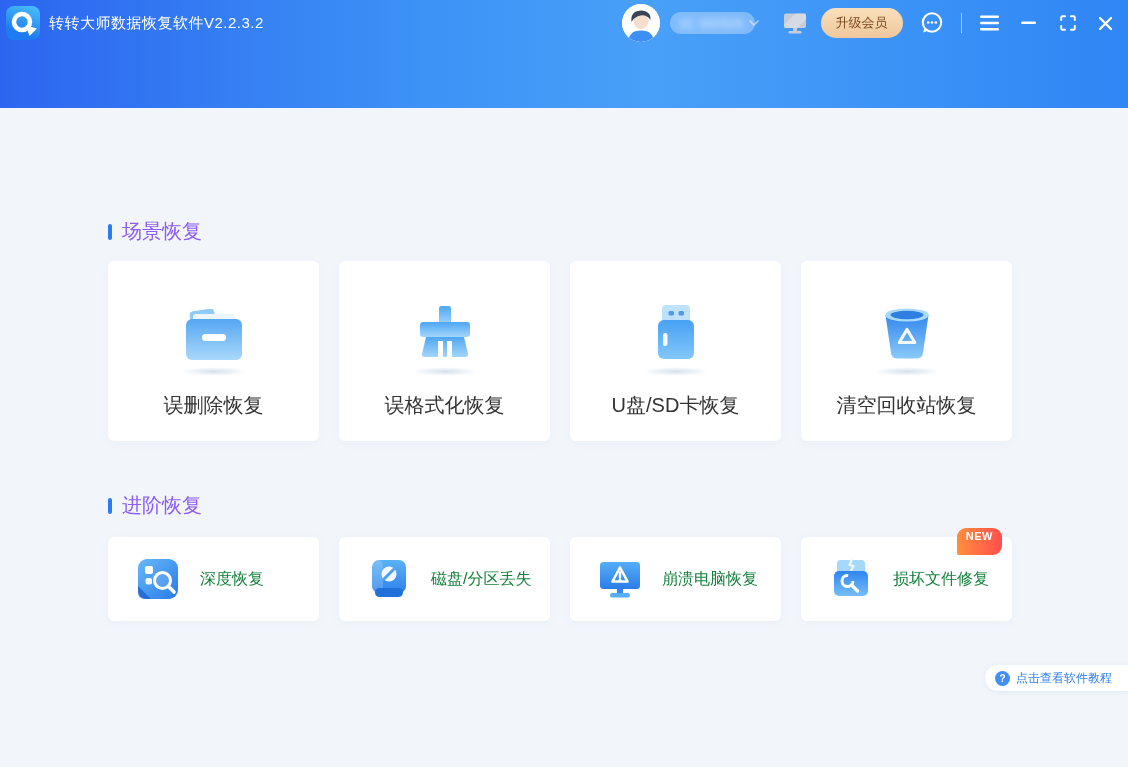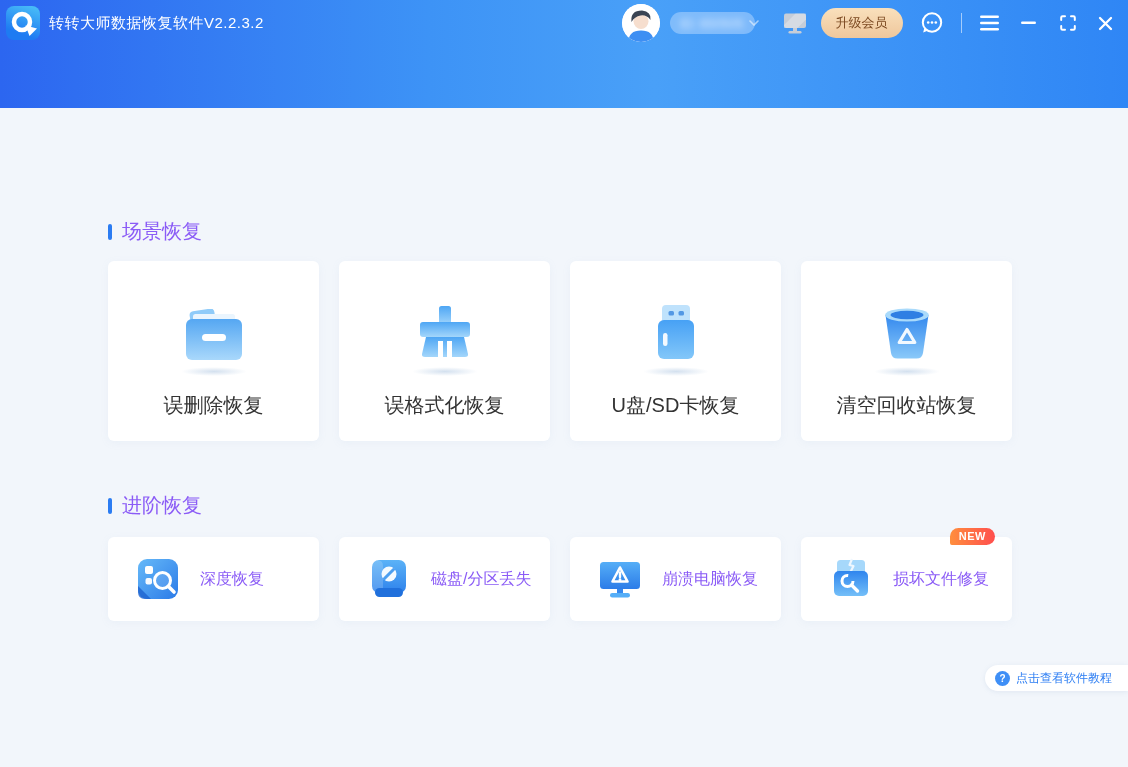--- a/index.html
+++ b/index.html
@@ -68,24 +68,24 @@
     background:radial-gradient(ellipse at center, rgba(120,160,205,.32) 0%, rgba(120,160,205,0) 70%);
   }
   .card-label { margin-top:16px; font-size:20px; color:#333; }
 
   .card-sm {
     position:relative; width:211px; height:84px; background:#fff; border-radius:6px; cursor:pointer;
     display:flex; align-items:center; padding-left:28px;
     box-shadow:0 2px 8px rgba(140,165,200,.08);
   }
   .icon-sm { width:44px; height:44px; flex:0 0 auto; display:flex; }
-  .card-label-sm { margin-left:20px; font-size:16px; color:#8b5cf6; }
+  .card-label-sm { margin-left:20px; font-size:16px; color:#15803d; }
   .new-badge {
-    position:absolute; top:-9px; right:17px;
-    padding:2px 9px 3px; font-size:11px; font-weight:bold; letter-spacing:.5px;
+    position:absolute; top:-9px; right:10px;
+    padding:2px 9px 13px; font-size:11px; font-weight:bold; letter-spacing:.5px;
     color:#fff; background:linear-gradient(90deg,#FF8E3D,#FF4E4E);
     border-radius:9px 9px 9px 2px;
   }
 
   
   .tutorial {
     position:absolute; right:0; top:665px; height:26px;
     background:#fff; border-radius:13px 0 0 13px;
     display:flex; align-items:center; padding:0 16px 0 10px; cursor:pointer;
     box-shadow:0 1px 5px rgba(120,150,190,.15);

